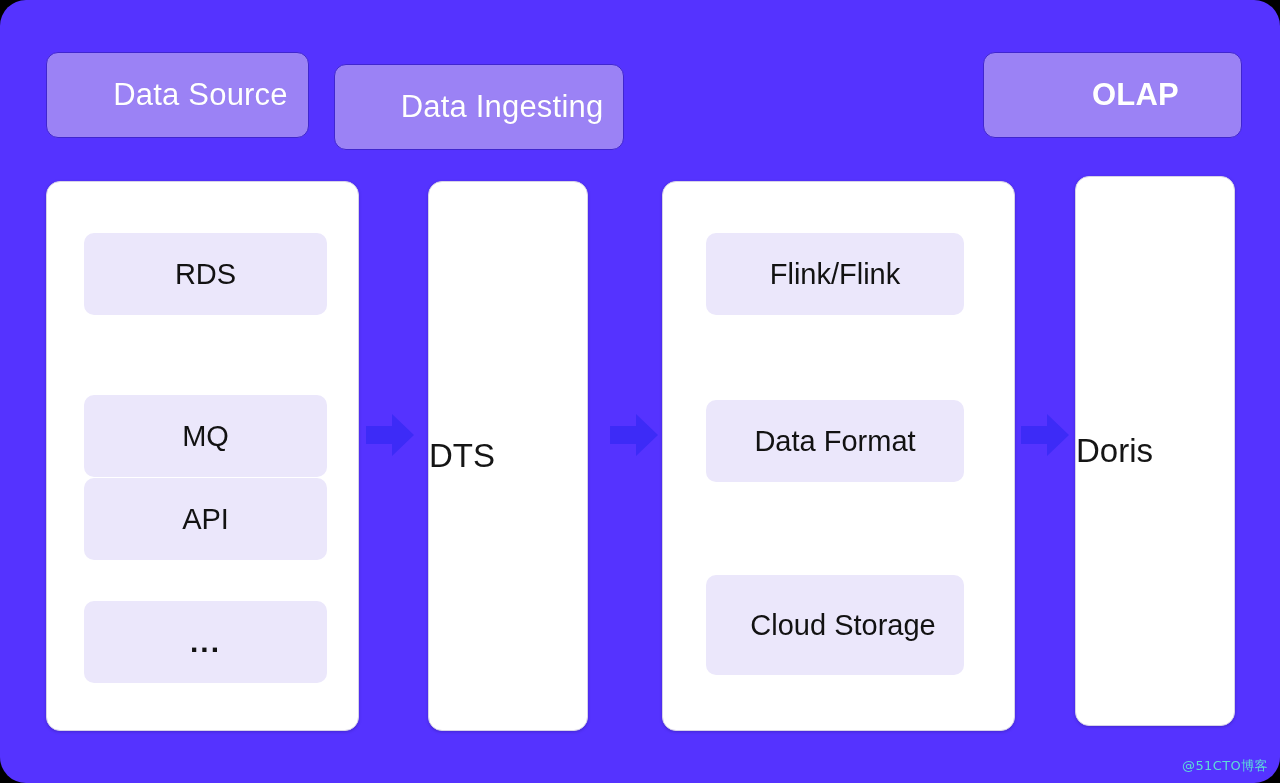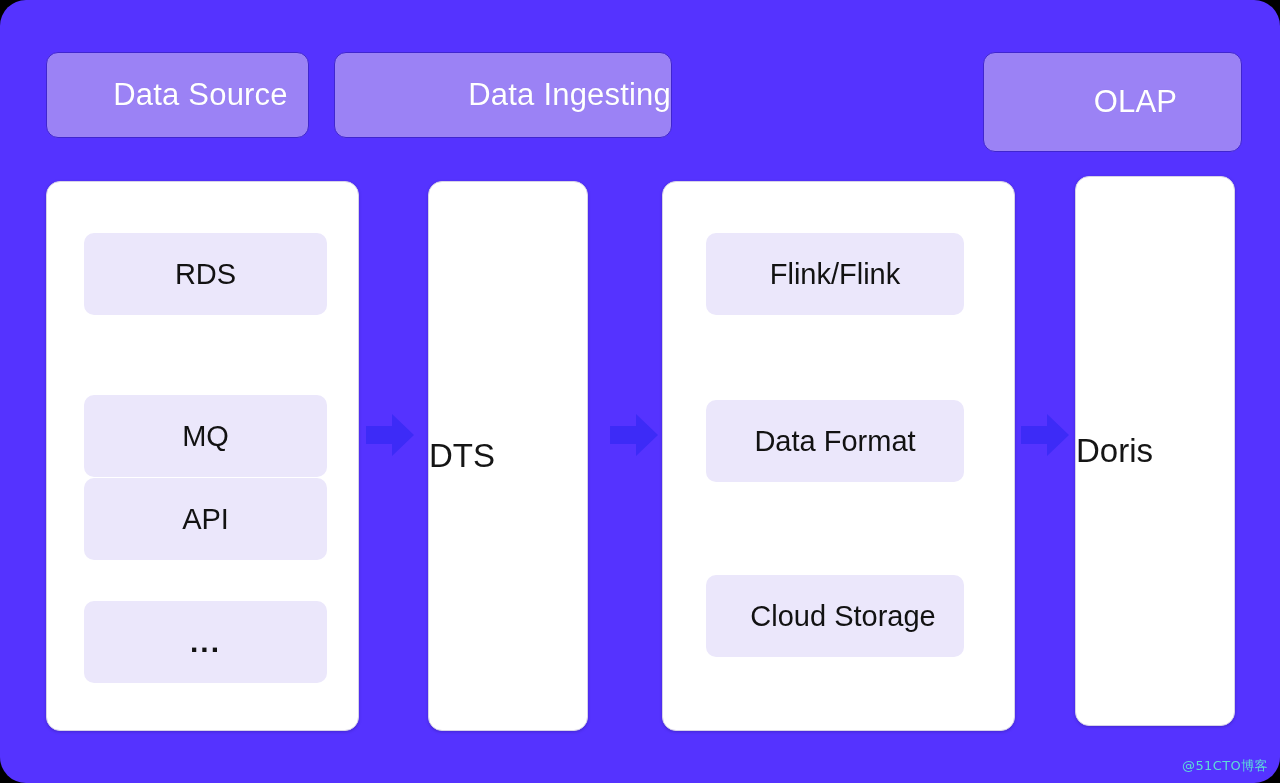--- a/index.html
+++ b/index.html
@@ -114,26 +114,26 @@
 </style>
 </head>
 <body>
 
 <div id="canvas">
 
   <div class="stage-header" style="left:46px; top:52px; width:263px; height:86px;">
     <span>Data Source</span>
   </div>
 
-  <div class="stage-header" style="left:334px; top:52px; width:338px; height:86px;justify-content:flex-end;">
+  <div class="stage-header" style="left:334px; top:64px; width:290px; height:86px;">
     <span>Data Ingesting</span>
   </div>
 
 
-  <div class="stage-header" style="left:983px; top:52px; width:259px; height:100px;">
+  <div class="stage-header" style="left:983px; top:52px; width:259px; height:86px;font-weight:bold;">
     <span>OLAP</span>
   </div>
 
   <div class="column-card" style="left:46px; top:181px; width:313px; height:550px;">
     <div class="chip" style="left:37px; top:51px; width:243px; height:82px;">
       <span>RDS</span>
     </div>
     <div class="chip" style="left:37px; top:173px; width:243px; height:82px;margin-top:40px;">
       <span>MQ</span>
     </div>
@@ -161,21 +161,21 @@
     </svg>
   </div>
 
   <div class="column-card" style="left:662px; top:181px; width:353px; height:550px;">
     <div class="chip" style="left:43px; top:51px; width:258px; height:82px;">
       <span>Flink/Flink</span>
     </div>
     <div class="chip" style="left:43px; top:218px; width:258px; height:82px;">
       <span>Data Format</span>
     </div>
-    <div class="chip" style="left:43px; top:393px; width:258px; height:82px;padding-left:16px;">
+    <div class="chip" style="left:43px; top:393px; width:258px; height:100px;padding-left:16px;">
       <span>Cloud Storage</span>
     </div>
   </div>
 
   <div class="flow-arrow" style="left:1021px; top:414px;">
     <svg viewBox="0 0 48 42" xmlns="http://www.w3.org/2000/svg">
       <polygon points="0,12 26,12 26,0 48,21 26,42 26,30 0,30" fill="#3d2bf7"></polygon>
     </svg>
   </div>
 

